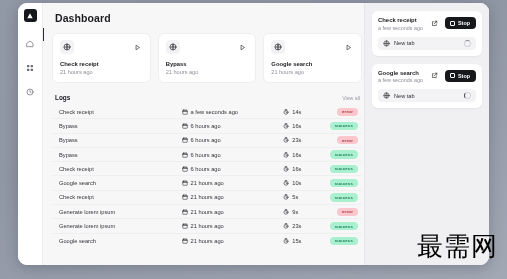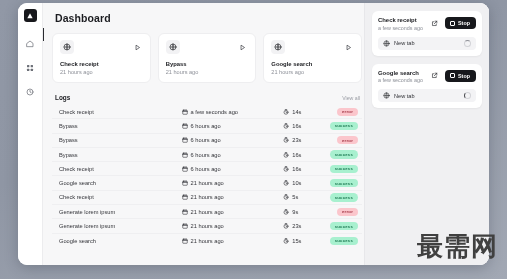--- a/index.html
+++ b/index.html
@@ -317,22 +317,22 @@
   }
   .spinner.alt { border-color: #d2d3d7; border-left-color: #4a4b50; border-top-color: #d2d3d7; }
 
   
   .watermark {
     position: absolute;
     right: 9px;
     bottom: 20px;
     font-family: "DejaVu Sans", sans-serif;
     font-size: 26px;
-    font-weight: bold;
-    color: #404040;
+    font-weight: normal;
+    color: #000000;
     letter-spacing: 1px;
     line-height: 1;
   }
 </style>
 </head>
 <body>
 
 <div class="backdrop"></div>
 
 <div class="window">

